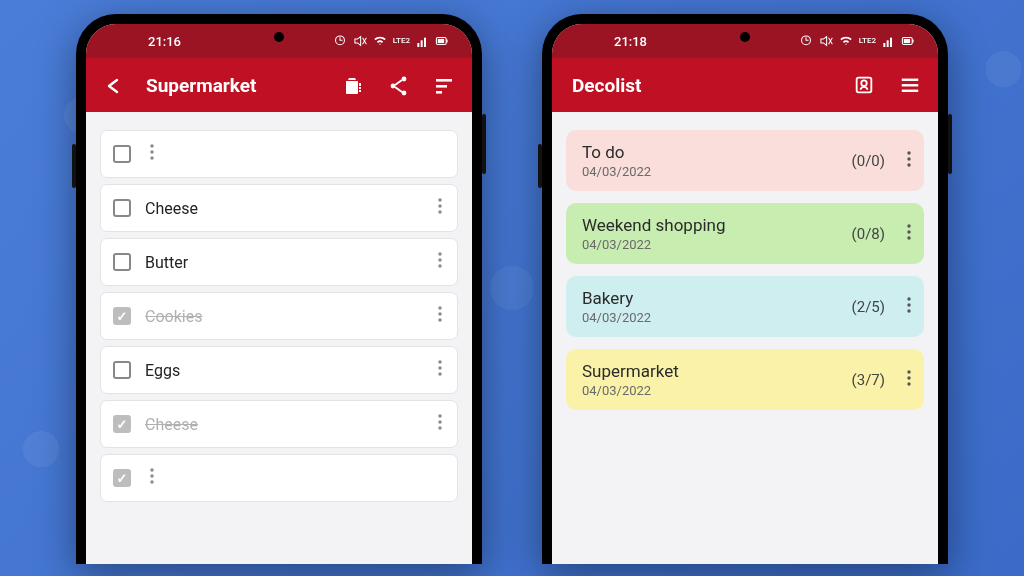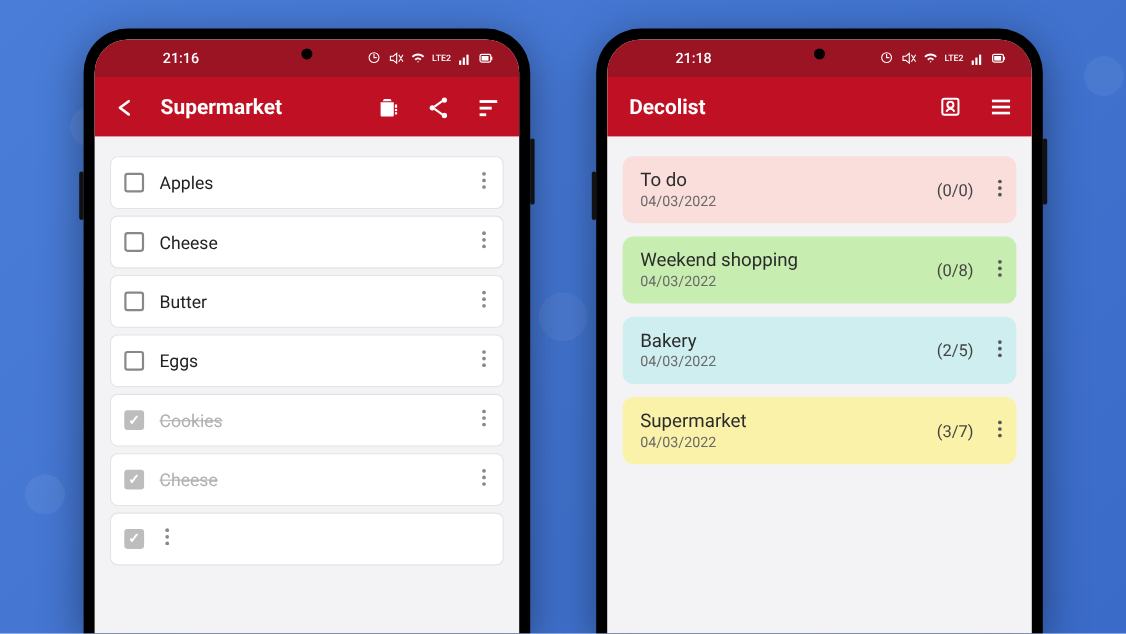--- a/index.html
+++ b/index.html
@@ -23,21 +23,21 @@
       radial-gradient(circle at 98% 12%, rgba(255,255,255,0.06) 18px, transparent 18px);
     pointer-events: none;
   }
 
   .stage {
     position: absolute;
     inset: 0;
     display: flex;
     justify-content: center;
     gap: 60px;
-    padding-top: 26px;
+    padding-top: 14px;
   }
 
   .phone {
     width: 406px;
     height: 550px;
     background: #000;
     border-radius: 40px 40px 0 0;
     padding: 10px 10px 0 10px;
     box-shadow: 0 10px 40px rgba(0,0,0,0.4);
     position: relative;
@@ -324,49 +324,48 @@
         <div class="icon-btn">
           <svg width="22" height="22" viewBox="0 0 22 22">
               <use href="#svg-sort"></use>
             </svg>
         </div>
       </div>
 
       <div class="content" id="left-content">
           <div class="check-item">
             <div class="box"></div>
-            <div class="label">Apples</div>
             <div class="kebab"><svg width="6" height="16" viewBox="0 0 6 16">
                 <use href="#svg-kebab"></use>
               </svg></div>
           </div>
           <div class="check-item">
             <div class="box"></div>
             <div class="label">Cheese</div>
             <div class="kebab"><svg width="6" height="16" viewBox="0 0 6 16">
                 <use href="#svg-kebab"></use>
               </svg></div>
           </div>
           <div class="check-item">
             <div class="box"></div>
             <div class="label">Butter</div>
             <div class="kebab"><svg width="6" height="16" viewBox="0 0 6 16">
                 <use href="#svg-kebab"></use>
               </svg></div>
           </div>
+          <div class="check-item done">
+            <div class="box"></div>
+            <div class="label">Cookies</div>
+            <div class="kebab"><svg width="6" height="16" viewBox="0 0 6 16">
+                <use href="#svg-kebab"></use>
+              </svg></div>
+          </div>
           <div class="check-item">
             <div class="box"></div>
             <div class="label">Eggs</div>
-            <div class="kebab"><svg width="6" height="16" viewBox="0 0 6 16">
-                <use href="#svg-kebab"></use>
-              </svg></div>
-          </div>
-          <div class="check-item done">
-            <div class="box"></div>
-            <div class="label">Cookies</div>
             <div class="kebab"><svg width="6" height="16" viewBox="0 0 6 16">
                 <use href="#svg-kebab"></use>
               </svg></div>
           </div>
           <div class="check-item done">
             <div class="box"></div>
             <div class="label">Cheese</div>
             <div class="kebab"><svg width="6" height="16" viewBox="0 0 6 16">
                 <use href="#svg-kebab"></use>
               </svg></div>

